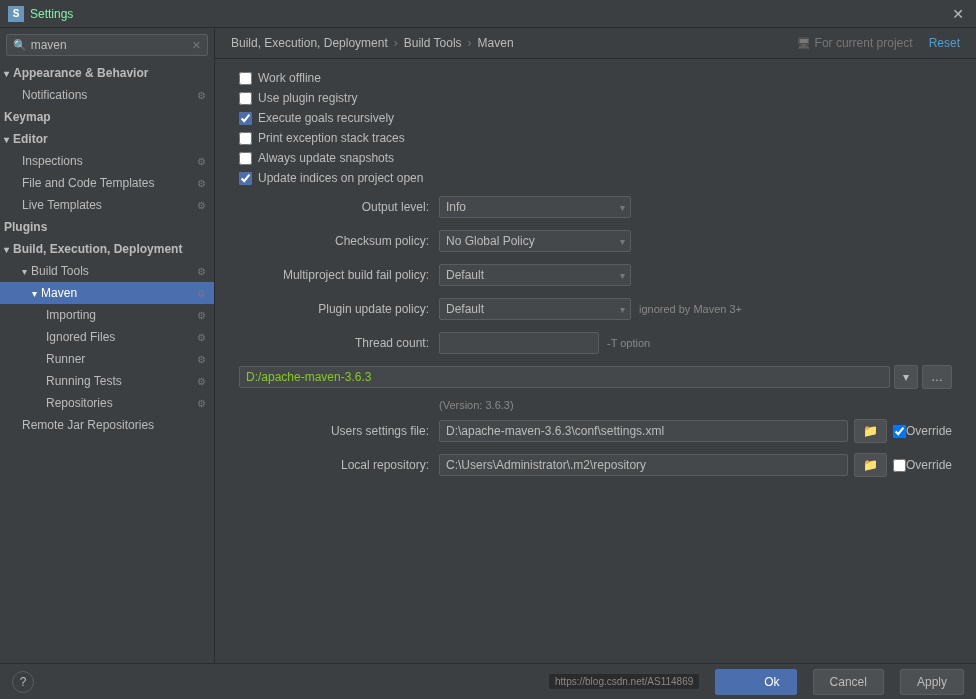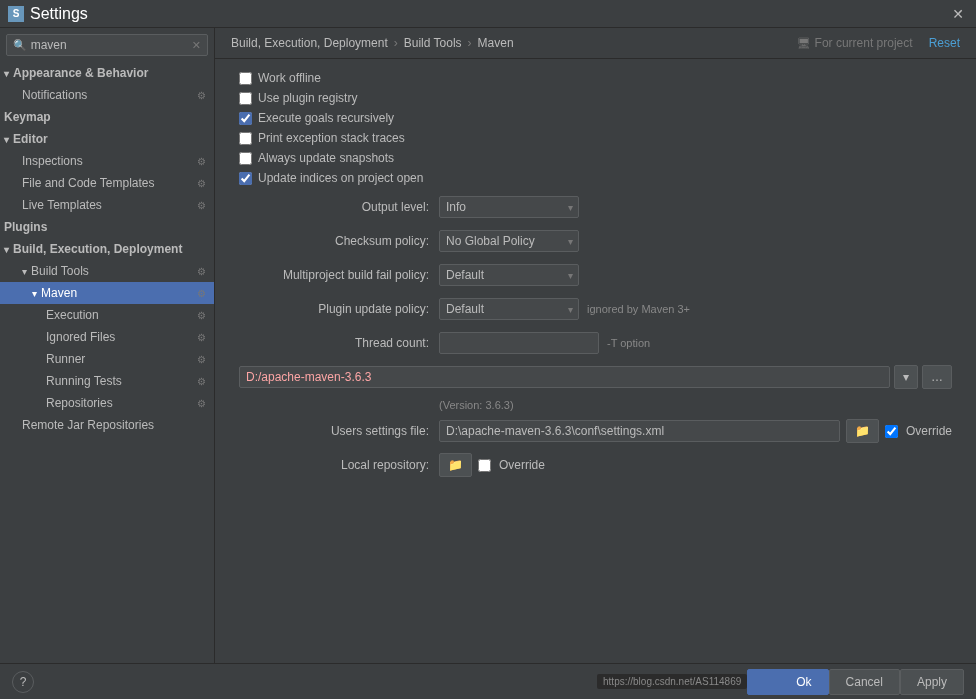--- a/index.html
+++ b/index.html
@@ -29,22 +29,22 @@
       margin-right: 6px;
       background: #6897bb;
       display: inline-block;
       font-size: 10px;
       color: white;
       text-align: center;
       line-height: 16px;
       font-weight: bold;
     }
     .title-bar-text {
-      color: #ffffff;
-      font-size: 16px;
+      color: #86efac;
+      font-size: 12px;
     }
     .title-bar-close {
       margin-left: auto;
       cursor: pointer;
       color: #bbbbbb;
       font-size: 14px;
       padding: 0 4px;
     }
 
     
@@ -208,21 +208,21 @@
       position: relative;
       display: inline-block;
     }
     .dropdown-wrapper select {
       background: #45484a;
       border: 1px solid #5a5d5f;
       color: #bbbbbb;
       font-size: 12px;
       padding: 3px 24px 3px 6px;
       border-radius: 2px;
-      width: 140px;
+      width: 192px;
       appearance: none;
       -webkit-appearance: none;
       cursor: pointer;
       outline: none;
     }
     .dropdown-arrow {
       position: absolute;
       right: 6px;
       top: 50%;
       transform: translateY(-50%);
@@ -250,21 +250,21 @@
     .maven-home-wrapper {
       display: flex;
       align-items: center;
       flex: 1;
       gap: 4px;
     }
     .maven-home-input {
       flex: 1;
       background: #45484a;
       border: 1px solid #5a5d5f;
-      color: #fca5a5;
+      color: #84cc16;
       font-size: 12px;
       padding: 3px 6px;
       border-radius: 2px;
       outline: none;
     }
     .icon-btn {
       background: #4c5052;
       border: 1px solid #5a5d5f;
       color: #bbbbbb;
       font-size: 12px;
@@ -296,21 +296,21 @@
       border: 1px solid #5a5d5f;
       color: #bbbbbb;
       font-size: 12px;
       padding: 3px 6px;
       border-radius: 2px;
       outline: none;
     }
     .override-wrapper {
       display: flex;
       align-items: center;
-      gap: 8px;
+      gap: 0;
     }
     .override-label {
       color: #bbbbbb;
       font-size: 12px;
     }
 
     
     .bottom-bar {
       height: 36px;
       background: #3c3f41;
@@ -328,21 +328,21 @@
       background: transparent;
       color: #bbbbbb;
       cursor: pointer;
       font-size: 12px;
       display: flex;
       align-items: center;
       justify-content: center;
     }
     .bottom-right-btns {
       display: flex;
-      gap: 0;
+      gap: 16px;
       align-items: center;
     }
     .btn {
       background: #4c5052;
       border: 1px solid #5a5d5f;
       color: #bbbbbb;
       font-size: 12px;
       padding: 4px 16px;
       border-radius: 2px;
       cursor: pointer;
@@ -416,21 +416,21 @@
     </div>
     <div class="sidebar-item sub-item">
       <span><span class="expand-arrow">▾</span><span>Build Tools</span></span>
       <span class="sidebar-icon-right">⚙</span>
     </div>
     <div class="sidebar-item sub-sub-item selected">
       <span><span class="expand-arrow">▾</span><span>Maven</span></span>
       <span class="sidebar-icon-right">⚙</span>
     </div>
     <div class="sidebar-item sub-sub-sub-item">
-      <span>Execution</span>
+      <span>Importing</span>
       <span class="sidebar-icon-right">⚙</span>
     </div>
     <div class="sidebar-item sub-sub-sub-item">
       <span>Ignored Files</span>
       <span class="sidebar-icon-right">⚙</span>
     </div>
     <div class="sidebar-item sub-sub-sub-item">
       <span>Runner</span>
       <span class="sidebar-icon-right">⚙</span>
     </div>
@@ -580,20 +580,21 @@
           <div class="override-wrapper">
             <input type="checkbox" id="override-user" checked="" style="">
             <label class="override-label" for="override-user">Override</label>
           </div>
         </div>
       </div>
 
       <div class="form-row">
         <span class="form-label">Local repository:</span>
         <div class="file-row-wrapper">
+          <input type="text" class="file-input" value="C:\Users\Administrator\.m2\repository" style="">
           <button class="icon-btn">📁</button>
           <div class="override-wrapper">
             <input type="checkbox" id="override-local" style="">
             <label class="override-label" for="override-local">Override</label>
           </div>
         </div>
       </div>
 
     </div>
   </div>

